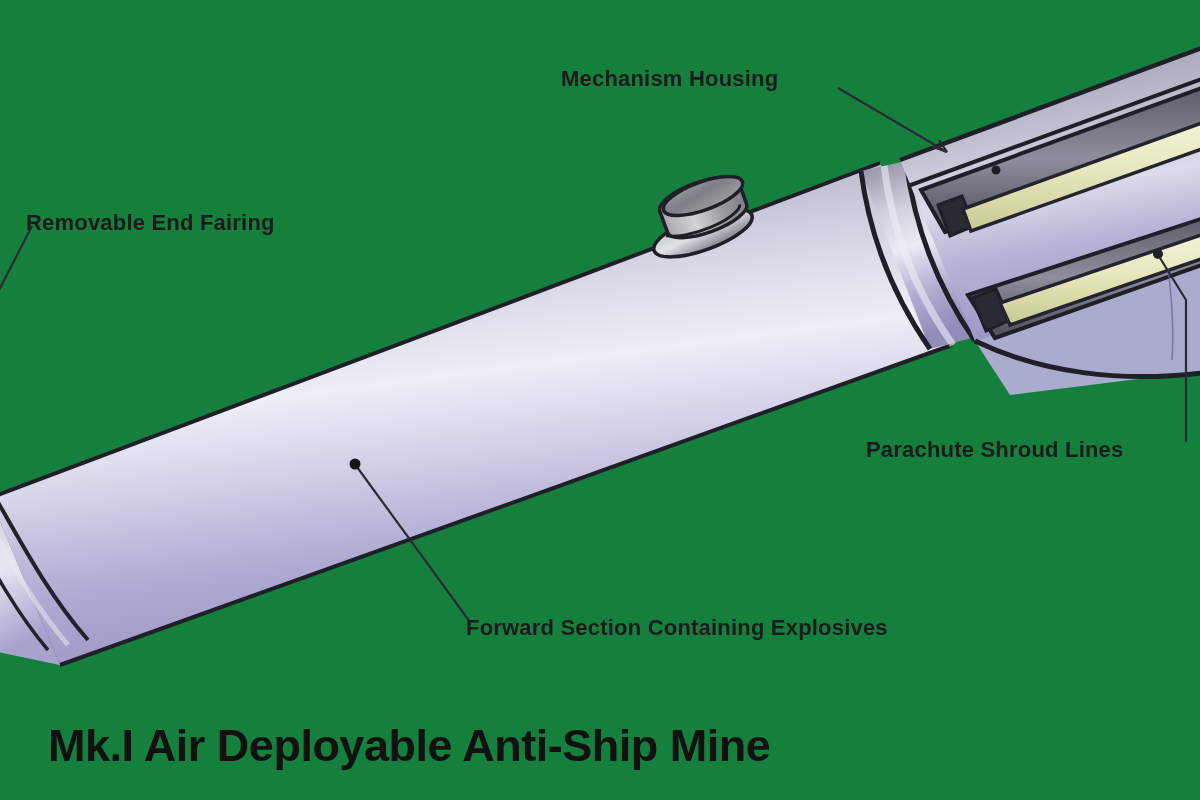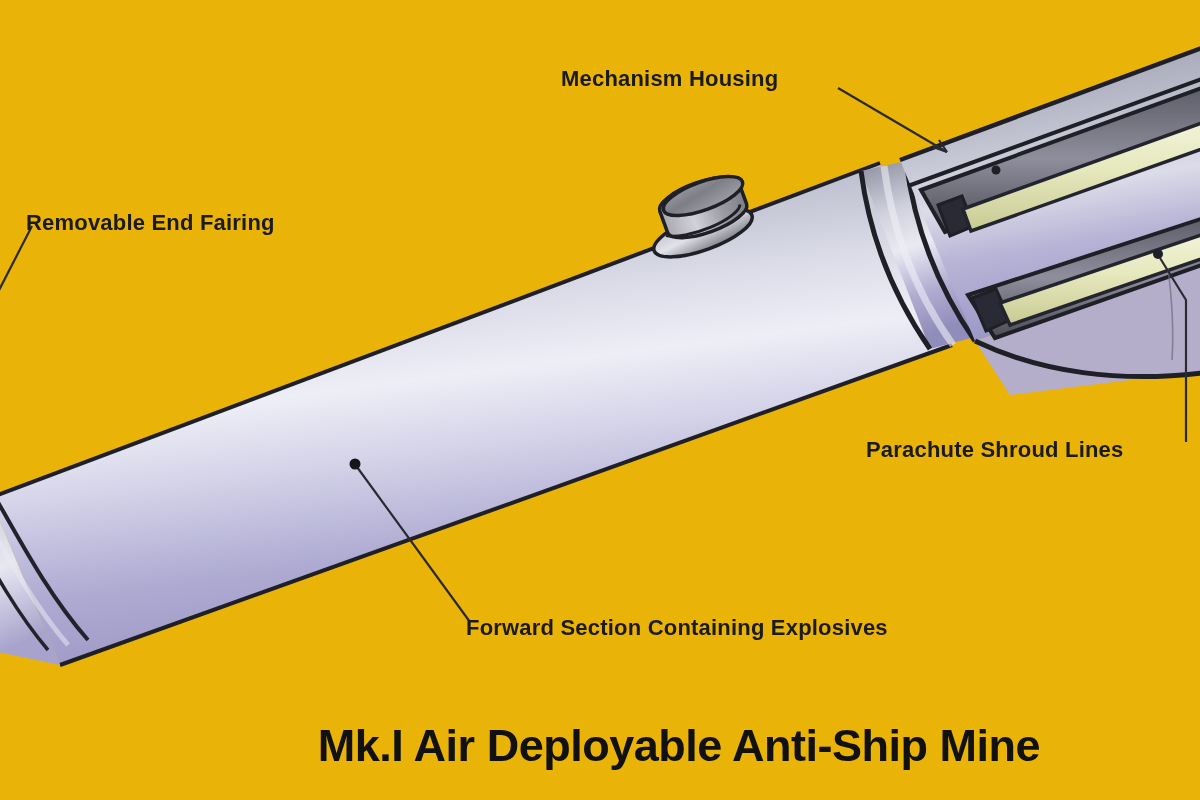--- a/index.html
+++ b/index.html
@@ -4,21 +4,21 @@
 <style>
   html, body {
     margin: 0;
     padding: 0;
     background: #ffffff;
   }
   #stage {
     position: relative;
     width: 1200px;
     height: 800px;
-    background: #eab308;
+    background: #15803d;
     overflow: hidden;
     font-family: "Liberation Sans", sans-serif;
   }
   #diagram-svg {
     position: absolute;
     left: 0;
     top: 0;
     width: 1200px;
     height: 800px;
   }
@@ -34,27 +34,28 @@
   }
   #label-mechanism-housing { left: 561px; top: 66px; }
   #label-removable-end-fairing { left: 26px; top: 210px; text-align: right; }
   #label-parachute-shroud-lines { left: 866px; top: 437px; }
   #label-forward-section { left: 466px; top: 615px; }
   #diagram-title {
     position: absolute;
     left: 0;
     top: 720px;
     width: 1040px;
-    text-align: right;
+    text-align: left;
     font-family: "Liberation Sans", sans-serif;
     font-weight: bold;
     font-size: 45px;
     letter-spacing: -0.5px;
     color: #111111;
     white-space: nowrap;
+    padding-left: 48px;
   }
 </style>
 </head>
 <body>
 
 <div id="stage">
 
   <svg id="diagram-svg" viewBox="0 0 1200 800">
     <defs>
 

